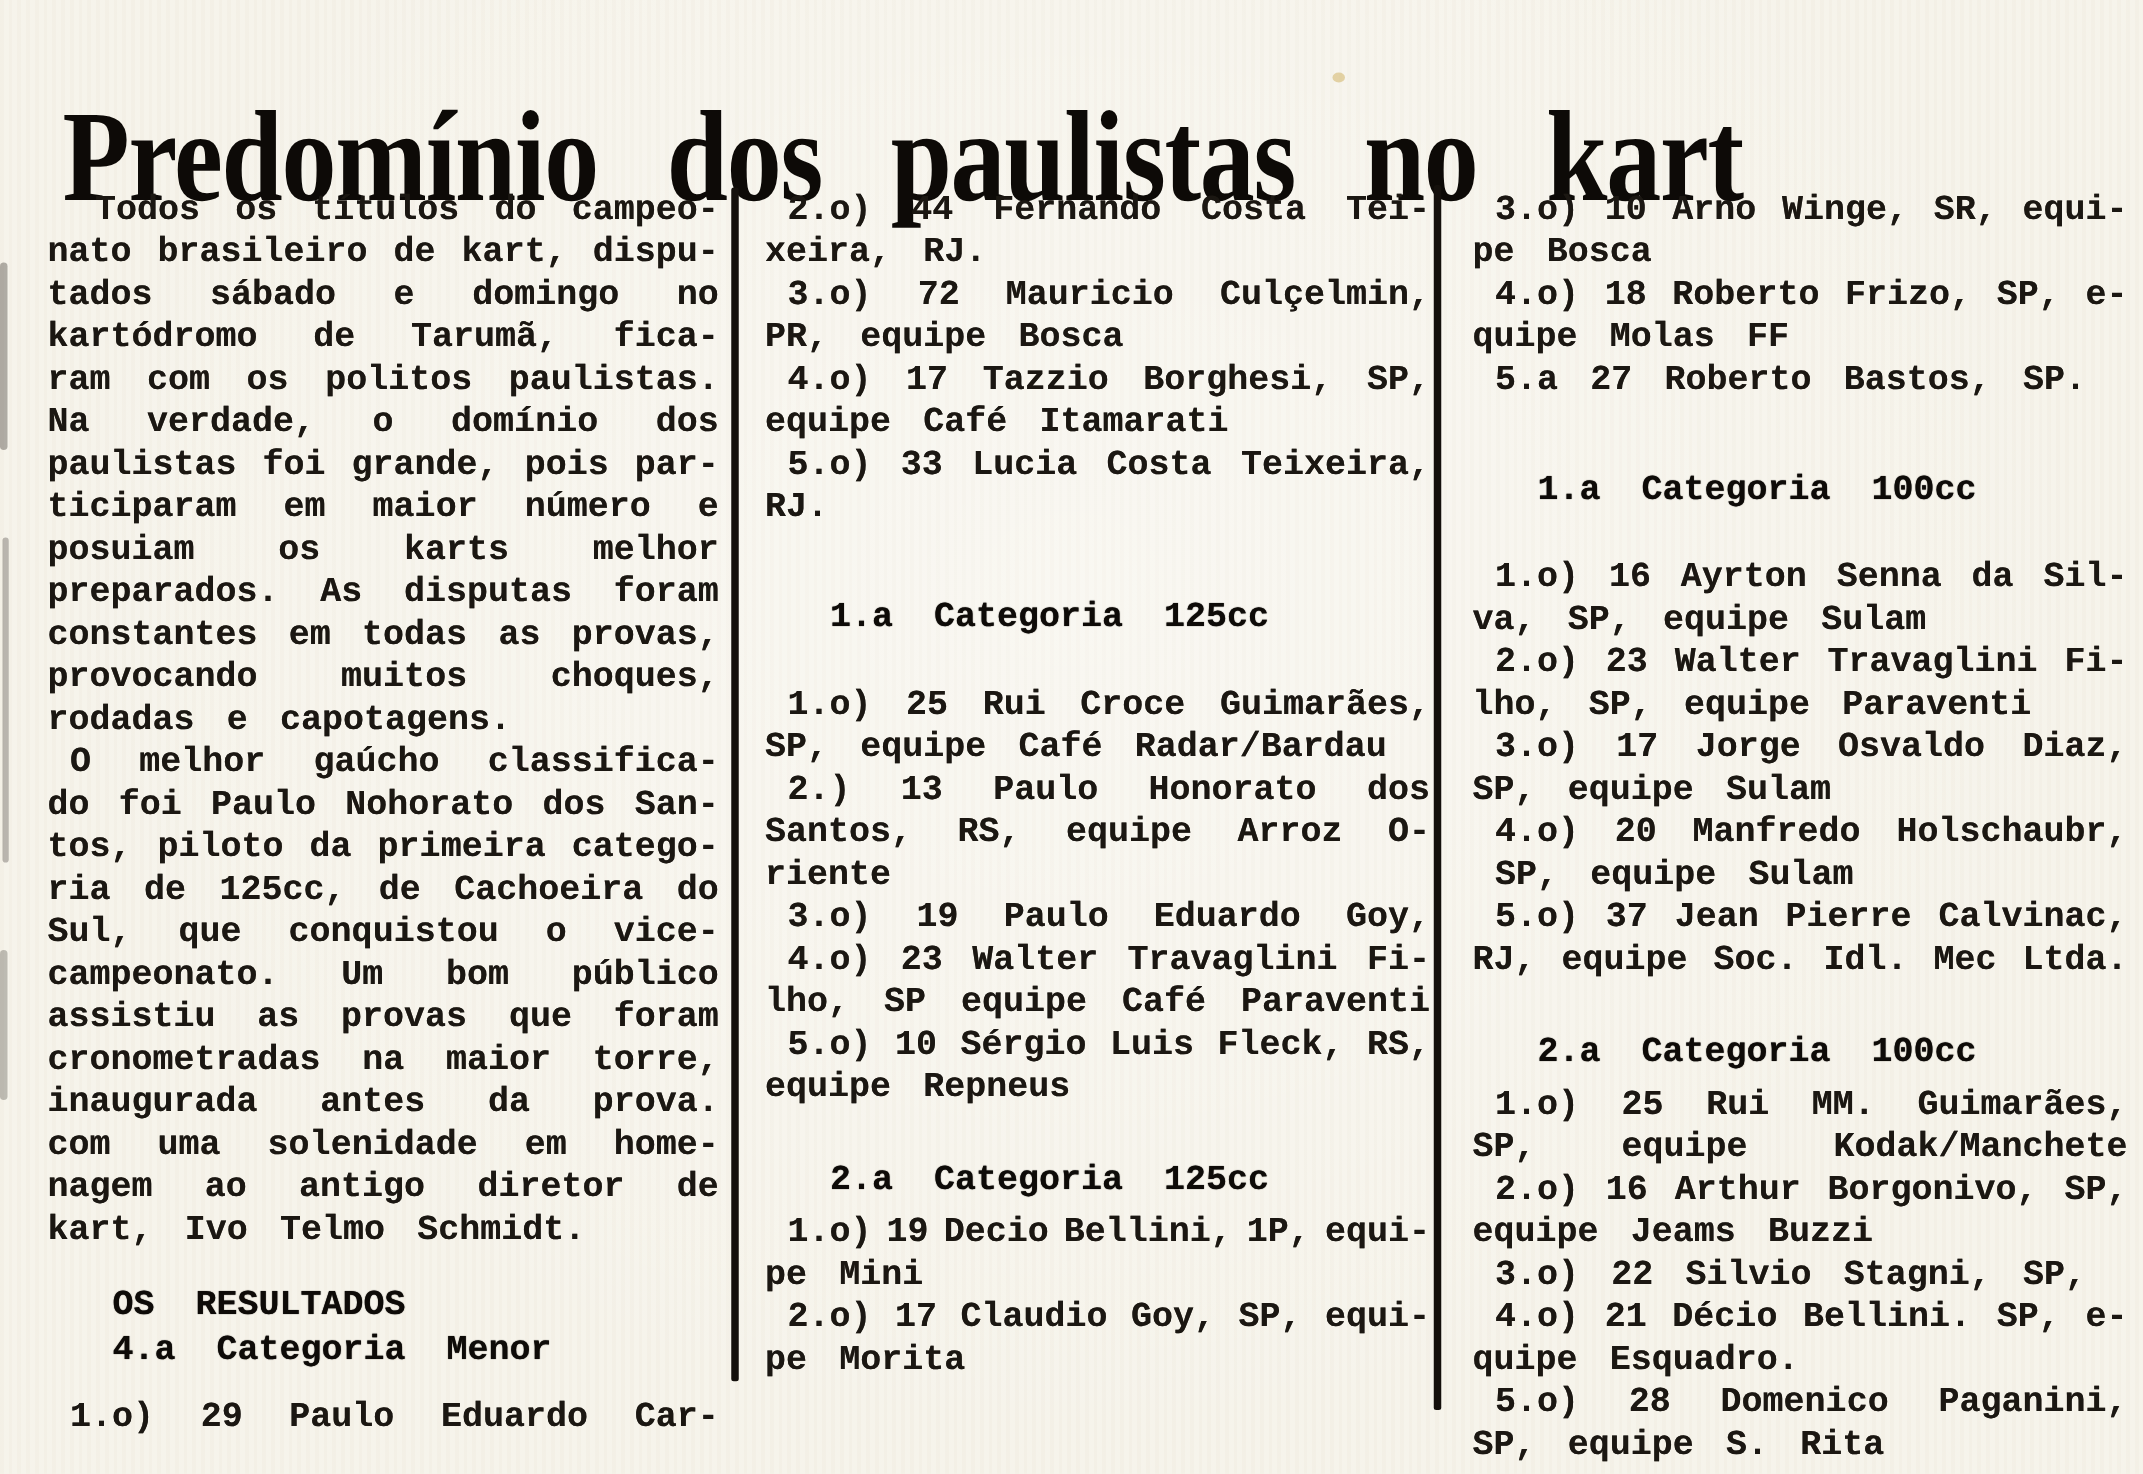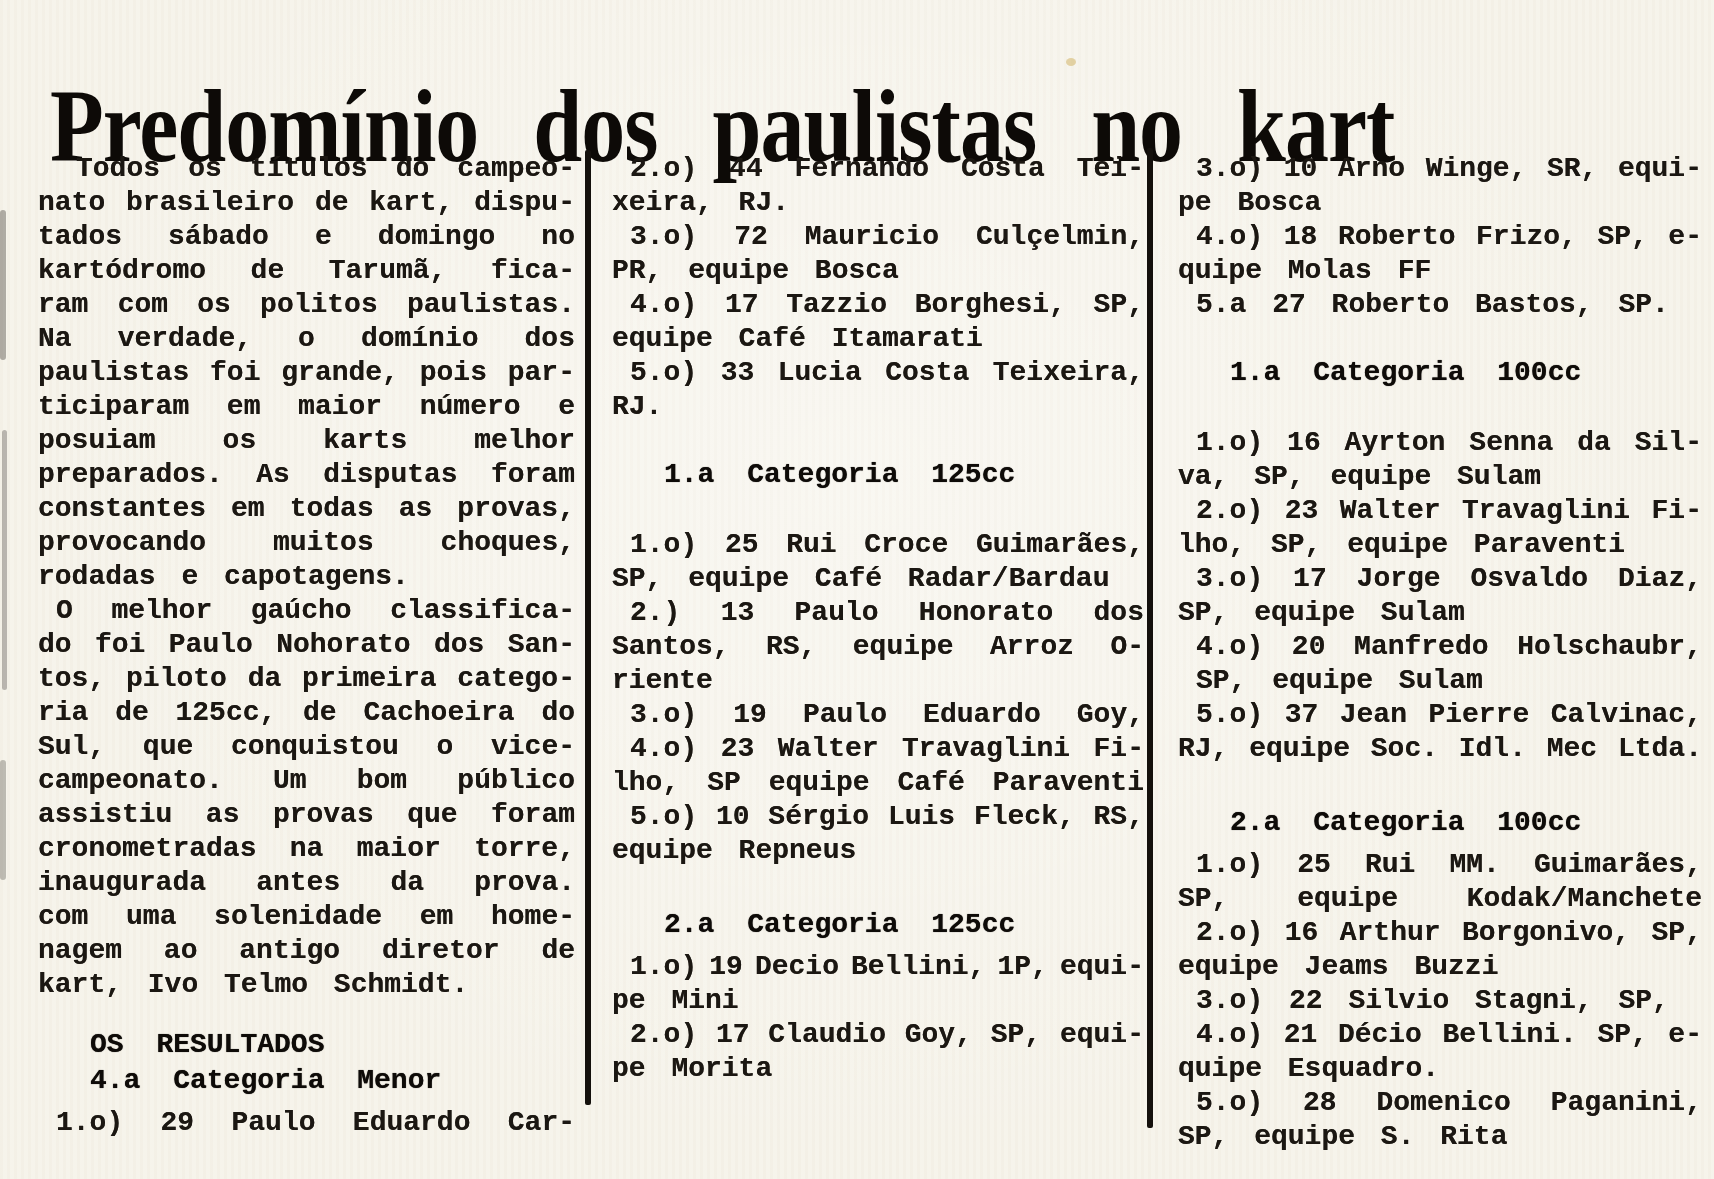--- a/index.html
+++ b/index.html
@@ -25,24 +25,24 @@
   .col1{left:38px;width:537px;}
   .col2{left:612px;width:532px;}
   .col3{left:1178px;width:524px;}
   .line{white-space:nowrap;}
   .line.just{display:flex;justify-content:space-between;white-space:normal;}
   .line.loose{word-spacing:9px;}
   .line.ind1{padding-left:18px;}
   .line.ind2{padding-left:38px;}
   .heading{font-weight:700;color:#0e0b08;word-spacing:16px;padding-left:52px;
            text-shadow:0 0 .8px rgba(14,11,8,.9);white-space:nowrap;}
-  .h-spaced{margin:34px 0 36px;}
+  .h-spaced{margin:54px 0 36px;}
   .h-tight{margin:40px 0 8px;}
   .h-top{margin:26px 0 2px;}
-  .h-plain{margin:0 0 8px;}
+  .h-plain{margin:0 0 20px;}
   .divider{position:absolute;width:6px;background:#14100c;border-radius:2px;}
   .divider1{left:585px;top:150px;height:955px;}
   .divider2{left:1147px;top:148px;height:980px;}
   .smudge{position:absolute;background:#2b2620;border-radius:3px;}
   .stain{position:absolute;background:#c9a64a;border-radius:50%;opacity:.45;}
 </style>
 </head>
 <body>
 
 <h1 class="headline">Predomínio dos paulistas no kart</h1>

